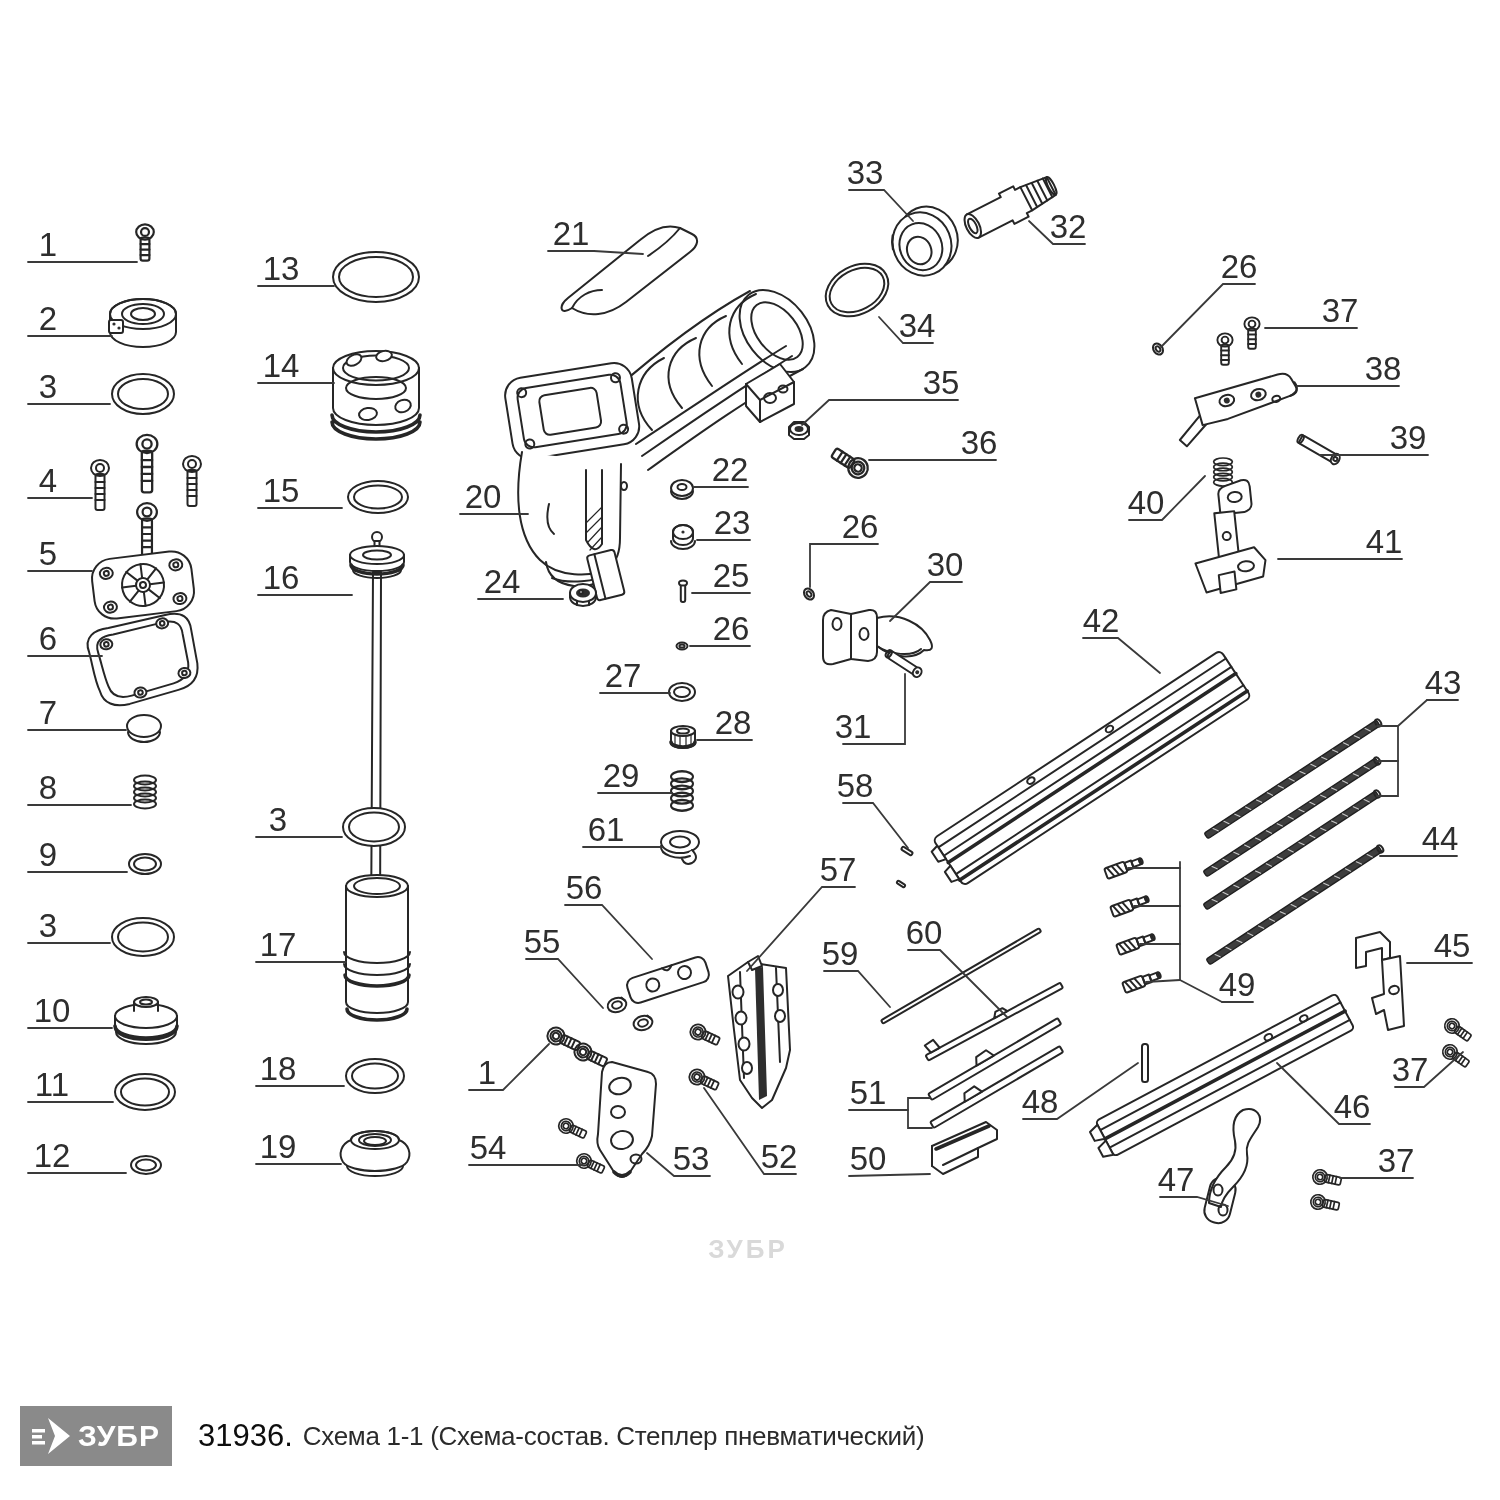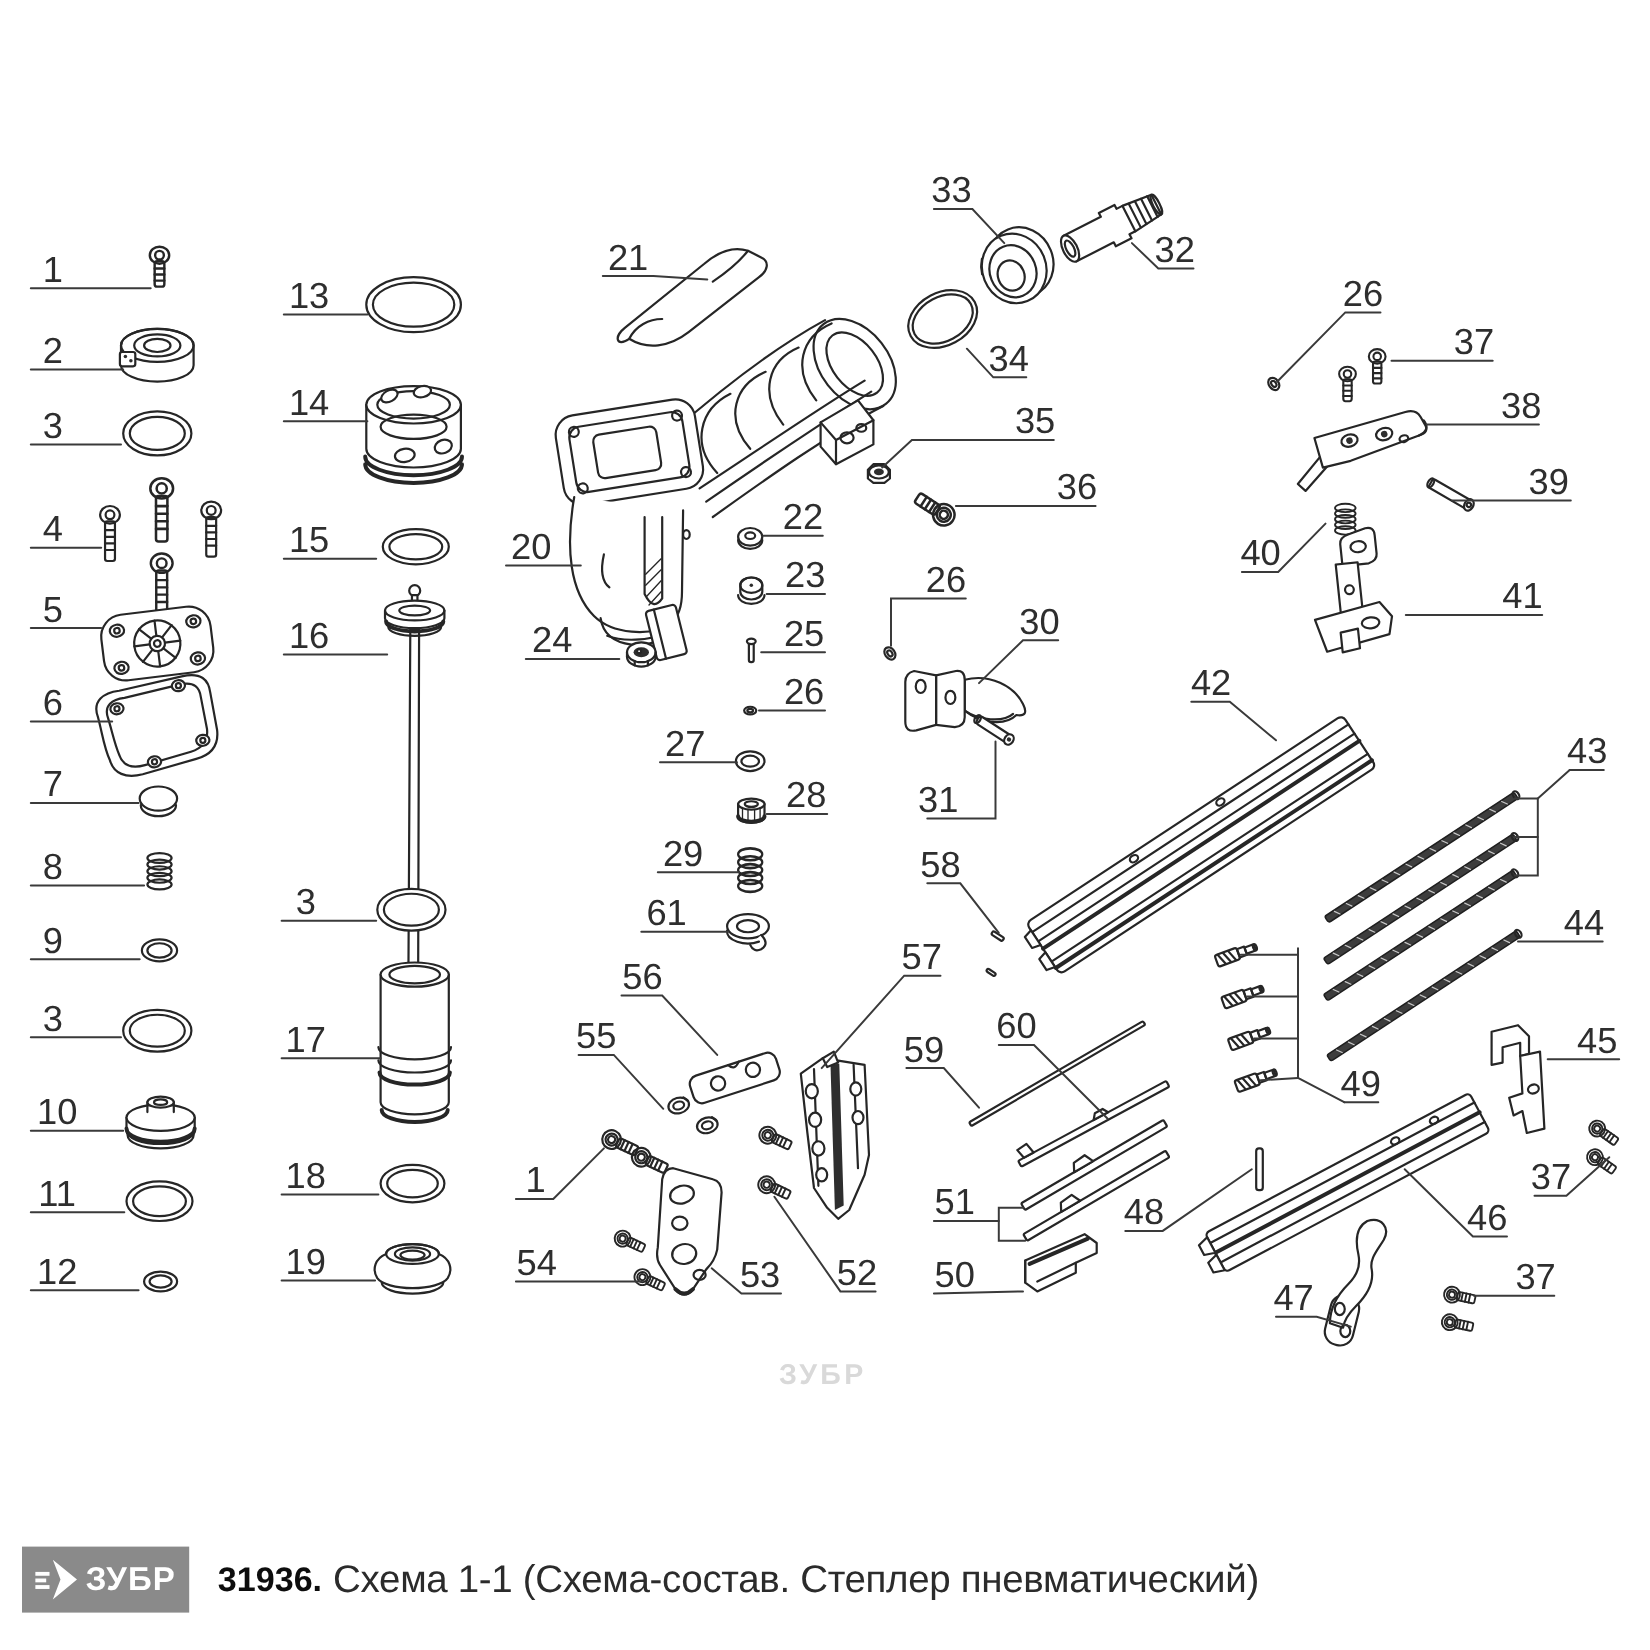--- a/index.html
+++ b/index.html
@@ -18,22 +18,22 @@
                  text-anchor:middle;}
   .watermark{font-family:"Liberation Sans",sans-serif;font-size:26px;letter-spacing:3px;
              fill:#d9d9d9;font-weight:700;text-anchor:middle;}
   
   .footer{position:absolute;left:0;top:1400px;width:1500px;height:80px;background:#fff;}
   .logo{position:absolute;left:20px;top:6px;width:152px;height:60px;background:#8a8a8a;
         display:flex;align-items:center;justify-content:center;gap:4px;}
   .logo-text{color:#fff;font-weight:700;font-size:30px;letter-spacing:1px;}
   .caption{position:absolute;left:198px;top:6px;height:60px;display:flex;align-items:center;
            gap:10px;white-space:nowrap;}
-  .caption .code{font-size:31px;font-weight:700;color:#0d0d0d;}
-  .caption .scheme{font-size:35px;font-weight:300;color:#2b2b2b;letter-spacing:-0.3px;}
+  .caption .code{font-size:31px;font-weight:400;color:#0d0d0d;}
+  .caption .scheme{font-size:26px;font-weight:300;color:#2b2b2b;letter-spacing:-0.3px;}
 </style>
 </head>
 <body>
 
 <div class="stage">
 
 <svg class="diagram" width="1500" height="1500" viewBox="0 0 1500 1500">
   <defs>
     <g id="scr">
       <rect class="f" x="-4" y="5" width="8" height="21" rx="2"></rect>

